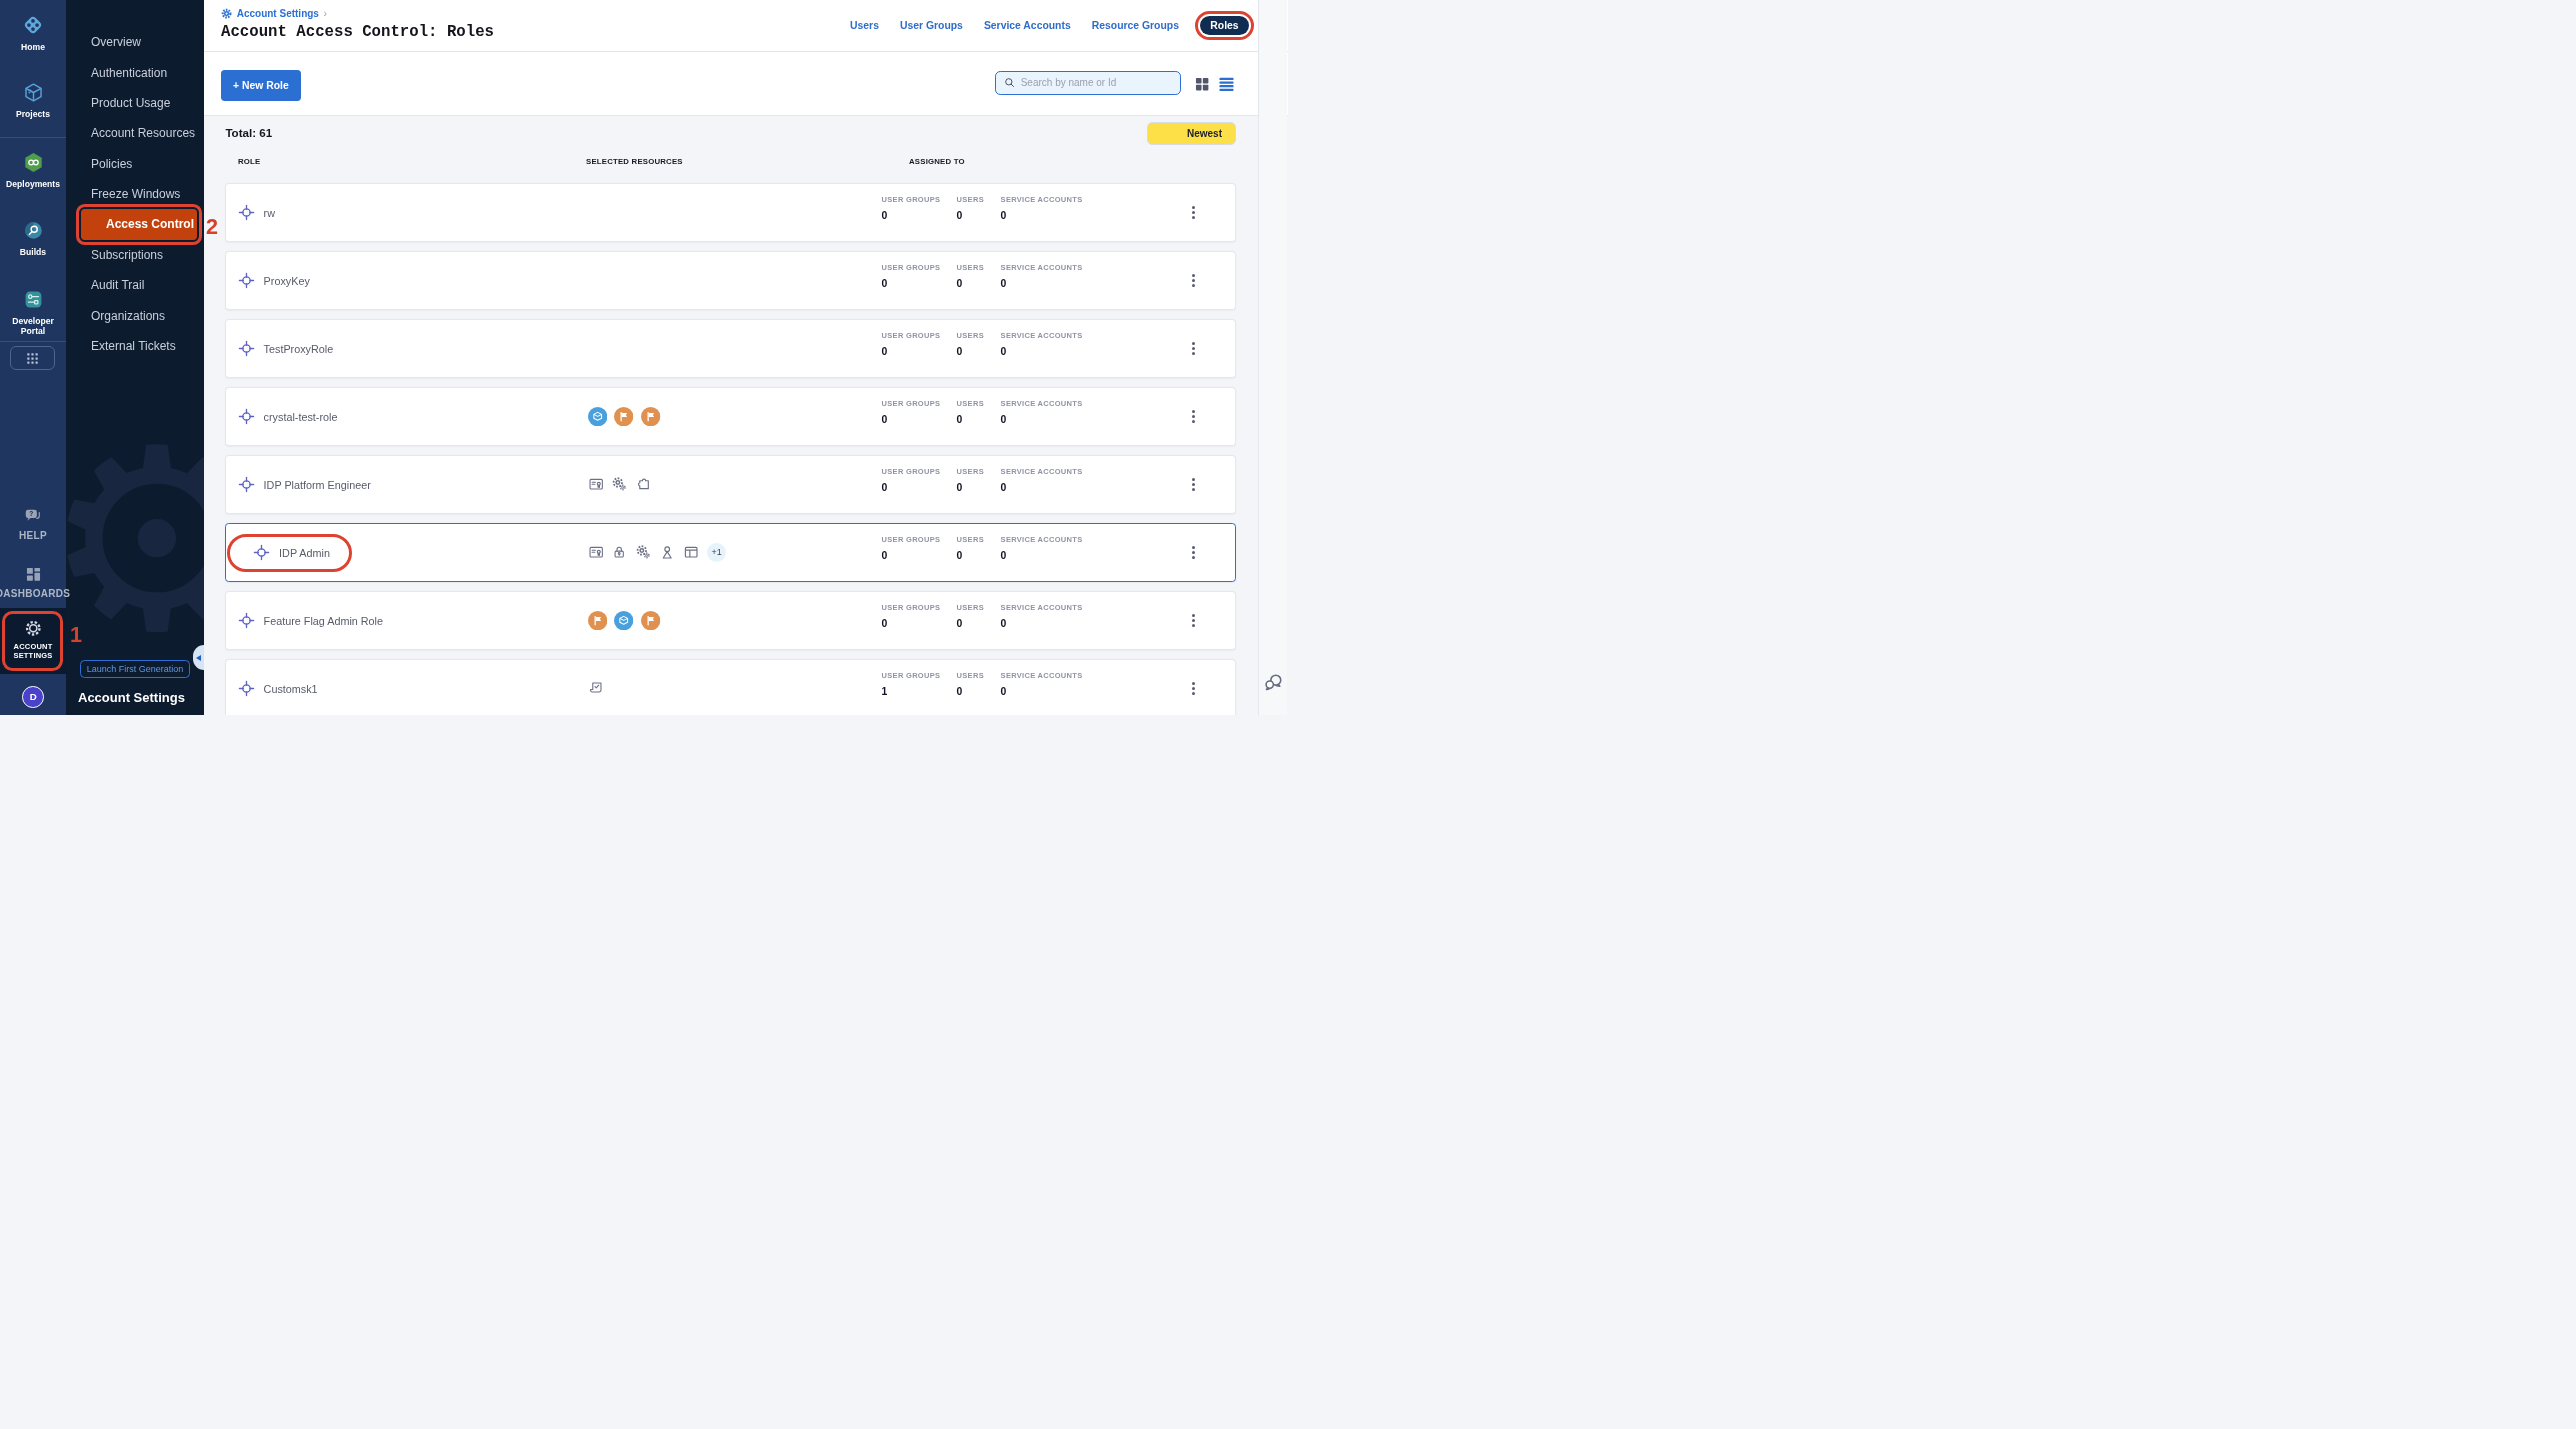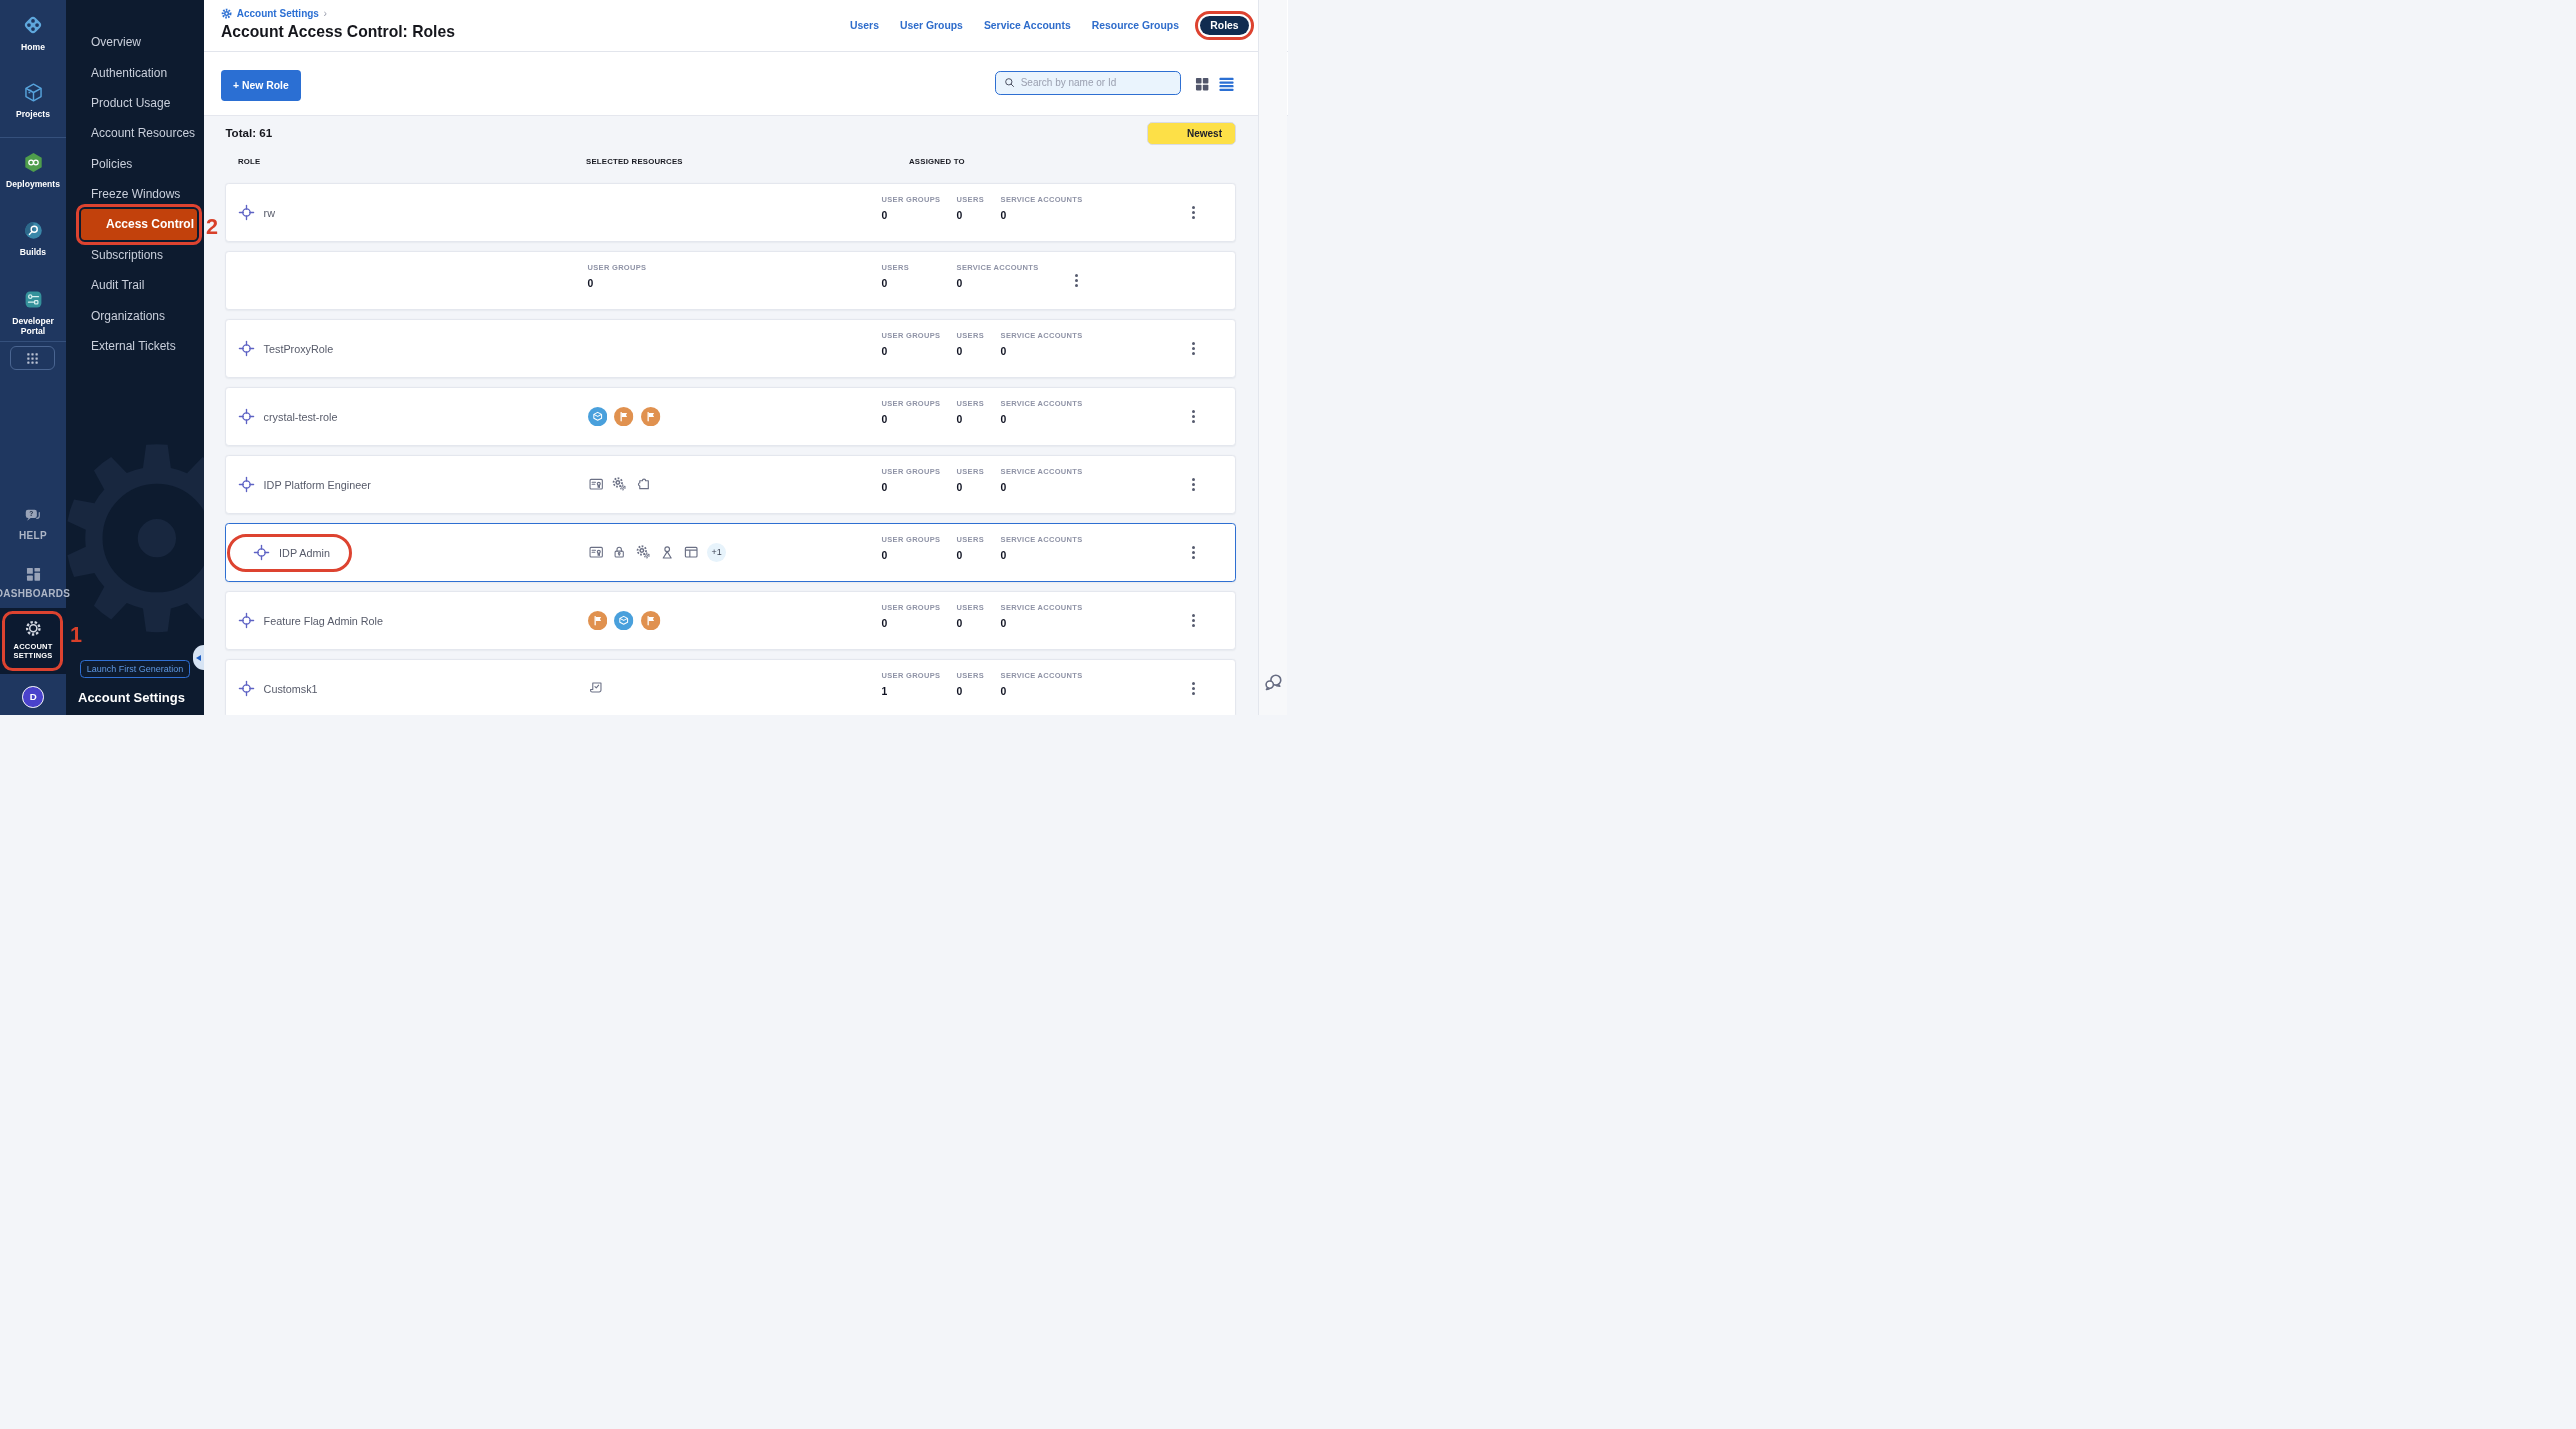--- a/index.html
+++ b/index.html
@@ -31,21 +31,21 @@
   .launch-btn { position:absolute; left:14px; top:660px; width:110px; height:18px; background:transparent; border:1.1px solid #2f6fd3; border-radius:4.5px; color:#5e97e0; font-size:9px; font-family:inherit; cursor:pointer; }
   .sidebar-title { position:absolute; left:12px; top:690px; font-size:13px; font-weight:bold; color:#ffffff; }
   .collapse-tab { position:absolute; right:0; top:645px; width:11.2px; height:25px; background:#d7e4f4; border-radius:13.4px 0 0 13.4px; display:flex; align-items:center; justify-content:center; cursor:pointer; }
   .collapse-tab b { width:0; height:0; border-top:3.7px solid transparent; border-bottom:3.7px solid transparent; border-right:5.2px solid #1f5fc4; }
 
   
   #main { position:absolute; left:203px; top:0; width:1085px; height:715px; }
   .main-header { position:absolute; left:0; top:0; width:1085px; height:52px; background:#fff; border-bottom:0.7px solid #e2e5ec; }
   .breadcrumb { position:absolute; left:18px; top:7.5px; display:flex; align-items:center; gap:4.5px; font-size:10px; color:#2b6fd3; font-weight:600; }
   .crumb-sep { color:#9a9eae; font-weight:400; font-size:10.4px; }
-  .page-title { position:absolute; left:18px; top:23px; font-size:15.7px; font-weight:bold; color:#15161c; }
+  .page-title { position:absolute; left:18px; top:23px; font-size:15.7px; font-weight:bold; color:#15161c;font-family:Liberation Mono, monospace; }
   #tabs { position:absolute; right:39px; top:16.4px; display:flex; align-items:center; gap:21px; }
   .tab { font-size:10.4px; font-weight:bold; color:#2e6ccb; cursor:pointer; white-space:nowrap; }
   .tab-active { background:#102c50; color:#ffffff; padding:3.7px 10.4px; border-radius:10.4px; }
   .tab-ring { outline:3px solid #dd4330; outline-offset:2.2px; border-radius:12px; }
 
   .toolbar { position:absolute; left:0; top:52px; width:1085px; height:64px; background:#fff; border-bottom:0.7px solid #e5e7ee; }
   .new-role { position:absolute; left:18px; top:18px; height:31px; padding:0 12px; background:#2b6fd3; color:#fff; border:none; border-radius:3.7px; font-size:10.4px; font-weight:bold; font-family:inherit; cursor:pointer; }
   .search-box { position:absolute; left:792px; top:18.6px; width:186px; height:24px; background:#eaf4fd; border:1.1px solid #2e6fd2; border-radius:5.2px; display:flex; align-items:center; padding:0 7.5px; gap:6px; }
   .search-box input { flex:1; border:none; outline:none; background:transparent; font-size:10px; font-family:inherit; color:#2a2d38; }
   .search-box input::placeholder { color:#9ba0b0; }
@@ -387,20 +387,28 @@
           </div>
           <div class="cell kebab-cell">
             <button class="kebab">
               <i></i>
               <i></i>
               <i></i>
             </button>
           </div>
         </div>
         <div class="row-card">
+          <div class="cell role-cell">
+            <span class="name-wrap">
+              <svg class="target-ic" viewBox="0 0 23 23" width="17" height="17">
+                <use href="#sym-target"></use>
+              </svg>
+              <span class="role-name">ProxyKey</span>
+            </span>
+          </div>
           <div class="cell res-cell"></div>
           <div class="cell num-cell">
             <span class="num-label">USER GROUPS</span>
             <span class="num-val">0</span>
           </div>
           <div class="cell num-cell">
             <span class="num-label">USERS</span>
             <span class="num-val">0</span>
           </div>
           <div class="cell num-cell">

